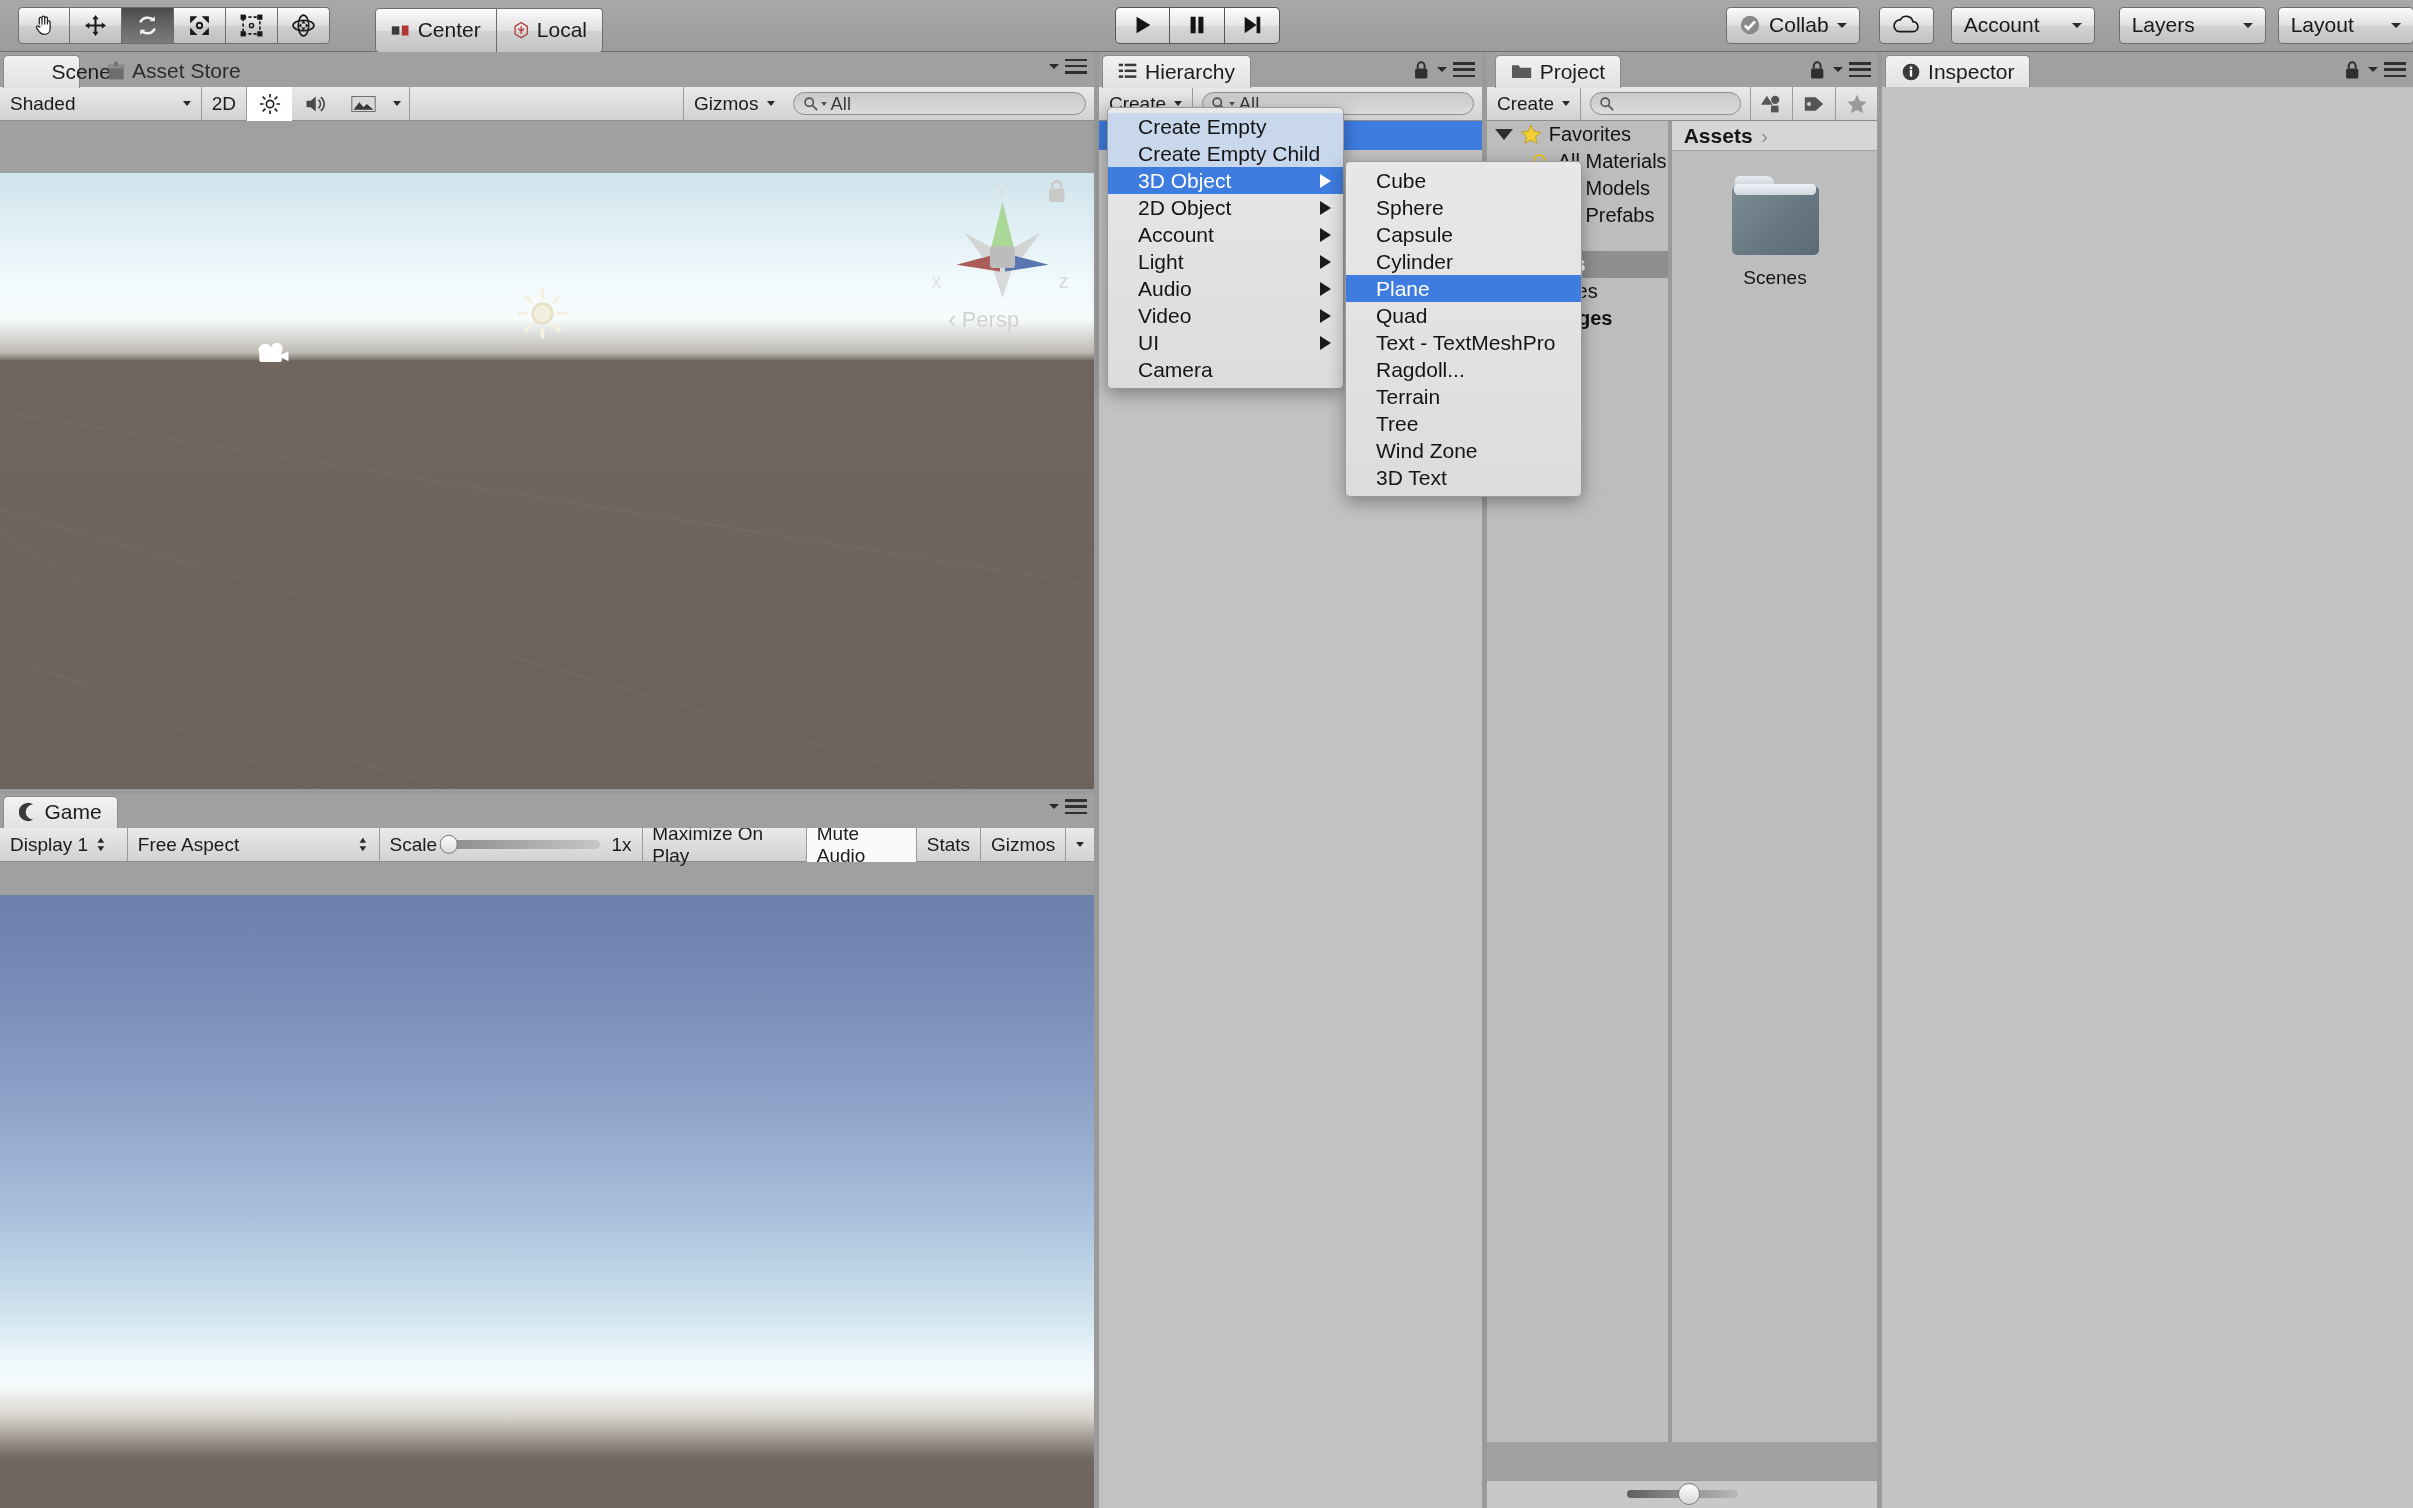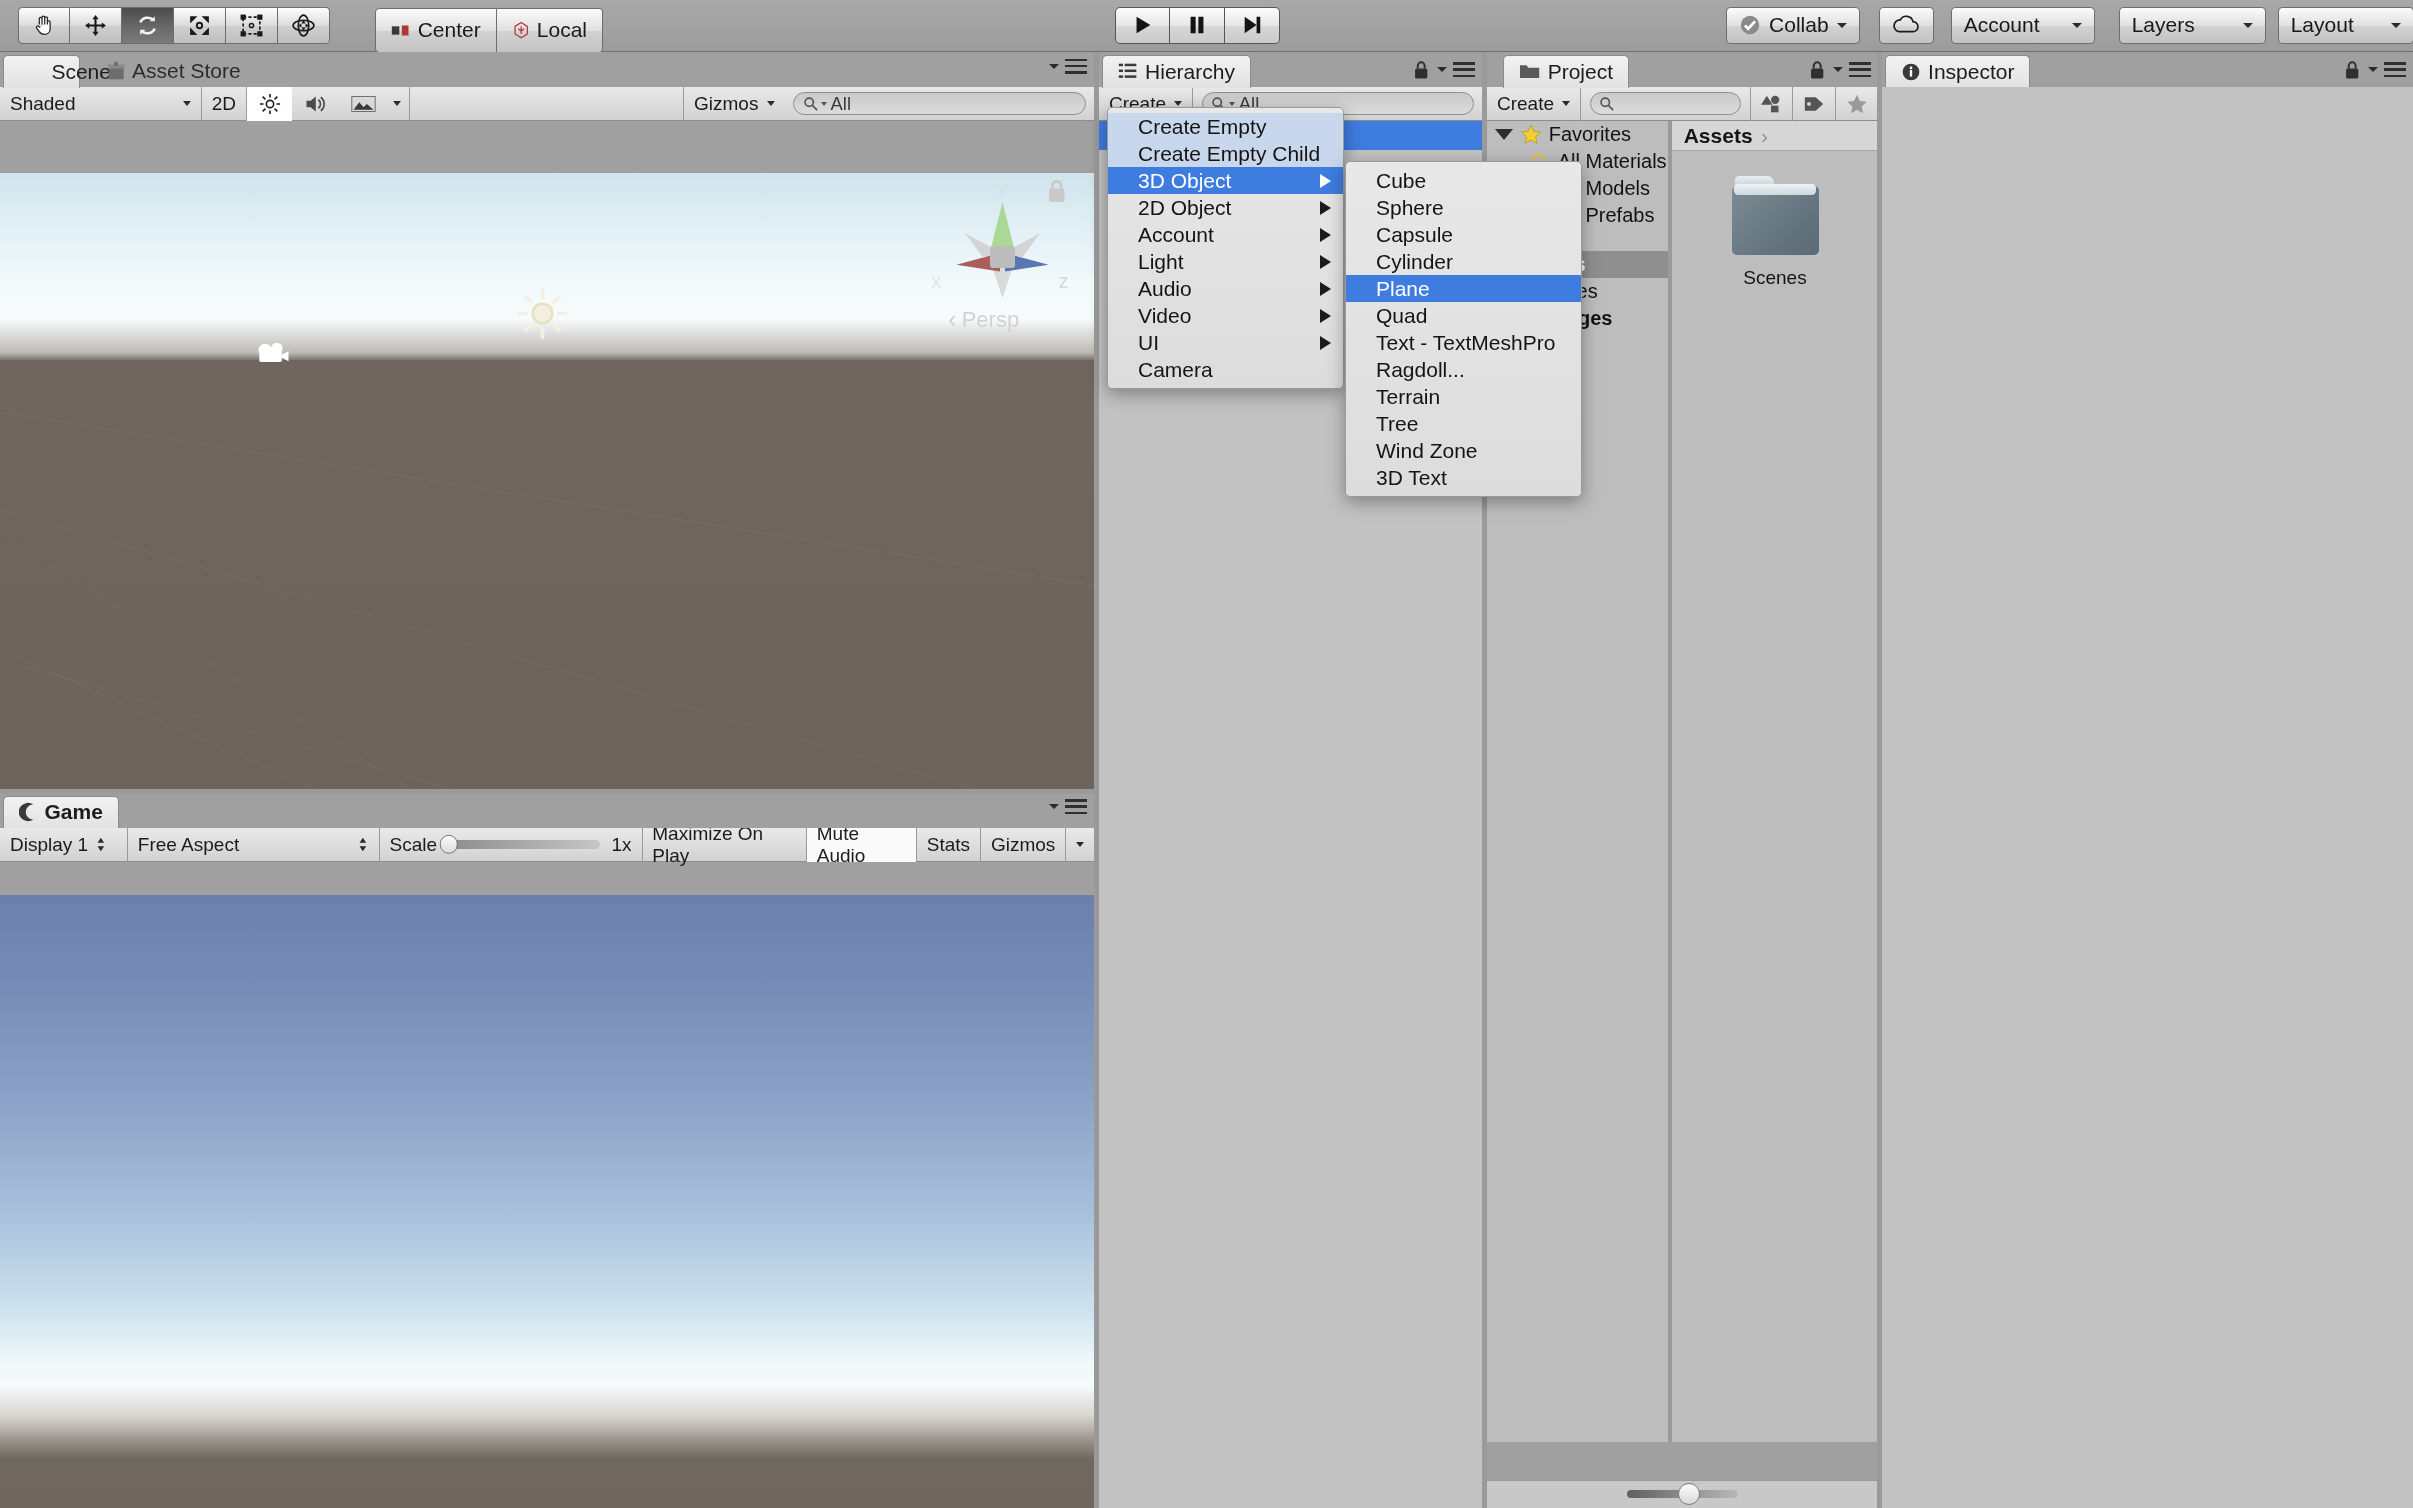--- a/index.html
+++ b/index.html
@@ -444,21 +444,21 @@
         <rect x="4" y="11" width="16" height="14" rx="2" fill="#c9c9c9"></rect>
         <path d="M7.5 11V8a4.5 4.5 0 0 1 9 0v3" fill="none" stroke="#c9c9c9" stroke-width="2.6"></path>
       </svg>
     </div>
   </div>
 </div>
 
 <div class="splitter-h" style="left:0; top:789px; width:1094px;"></div>
 
 <div class="panel" style="left:0; top:794px; width:1094px; height:714px;">
-  <div class="tabstrip" style="width:1094px; height:34px;font-weight:bold;">
+  <div class="tabstrip" style="width:1094px; height:34px;">
     <div class="tab active" style="left:3.4px; top:1.7px; height:32px;">
       <svg width="18.4" height="20" viewBox="0 0 22 24">
         <path d="M17 3a11 11 0 1 0 0 18 9 9 0 0 1 0-18z" fill="#3a3a3a"></path>
       </svg>
       <span>Game</span>
     </div>
     <div class="panel-menu-icons" style="top:5px;">
       <span class="caret"></span>
       <span class="hamburger">
           <i></i>
@@ -564,21 +564,21 @@
 
   <div style="position:absolute; left:0; top:69px; width:383px; height:1388px; background:#c2c2c2;">
     <div style="position:absolute; left:0; top:0; width:383px; height:28.5px; background:#3e7ce0;"></div>
   </div>
 </div>
 
 <div class="splitter-v" style="left:1482px; top:52px; height:1456px;"></div>
 
 <div class="panel" style="left:1487px; top:52px; width:391px; height:1456px;">
   <div class="tabstrip" style="width:391px;">
-    <div class="tab active" style="left:16px;">
+    <div class="tab active" style="left:8px;">
       <svg width="22" height="18.4" viewBox="0 0 26 22">
         <path d="M1 4h8l2 3h13v12H1z" fill="#5a5a5a"></path>
       </svg>
       <span>Project</span>
     </div>
     <div class="panel-menu-icons">
       <svg width="18.4" height="22" viewBox="0 0 24 28">
         <rect x="4" y="12" width="16" height="13" rx="2" fill="#2f2f2f"></rect>
         <path d="M7.5 12V8.5a4.5 4.5 0 0 1 9 0V12" fill="none" stroke="#2f2f2f" stroke-width="2.6"></path>
       </svg>

